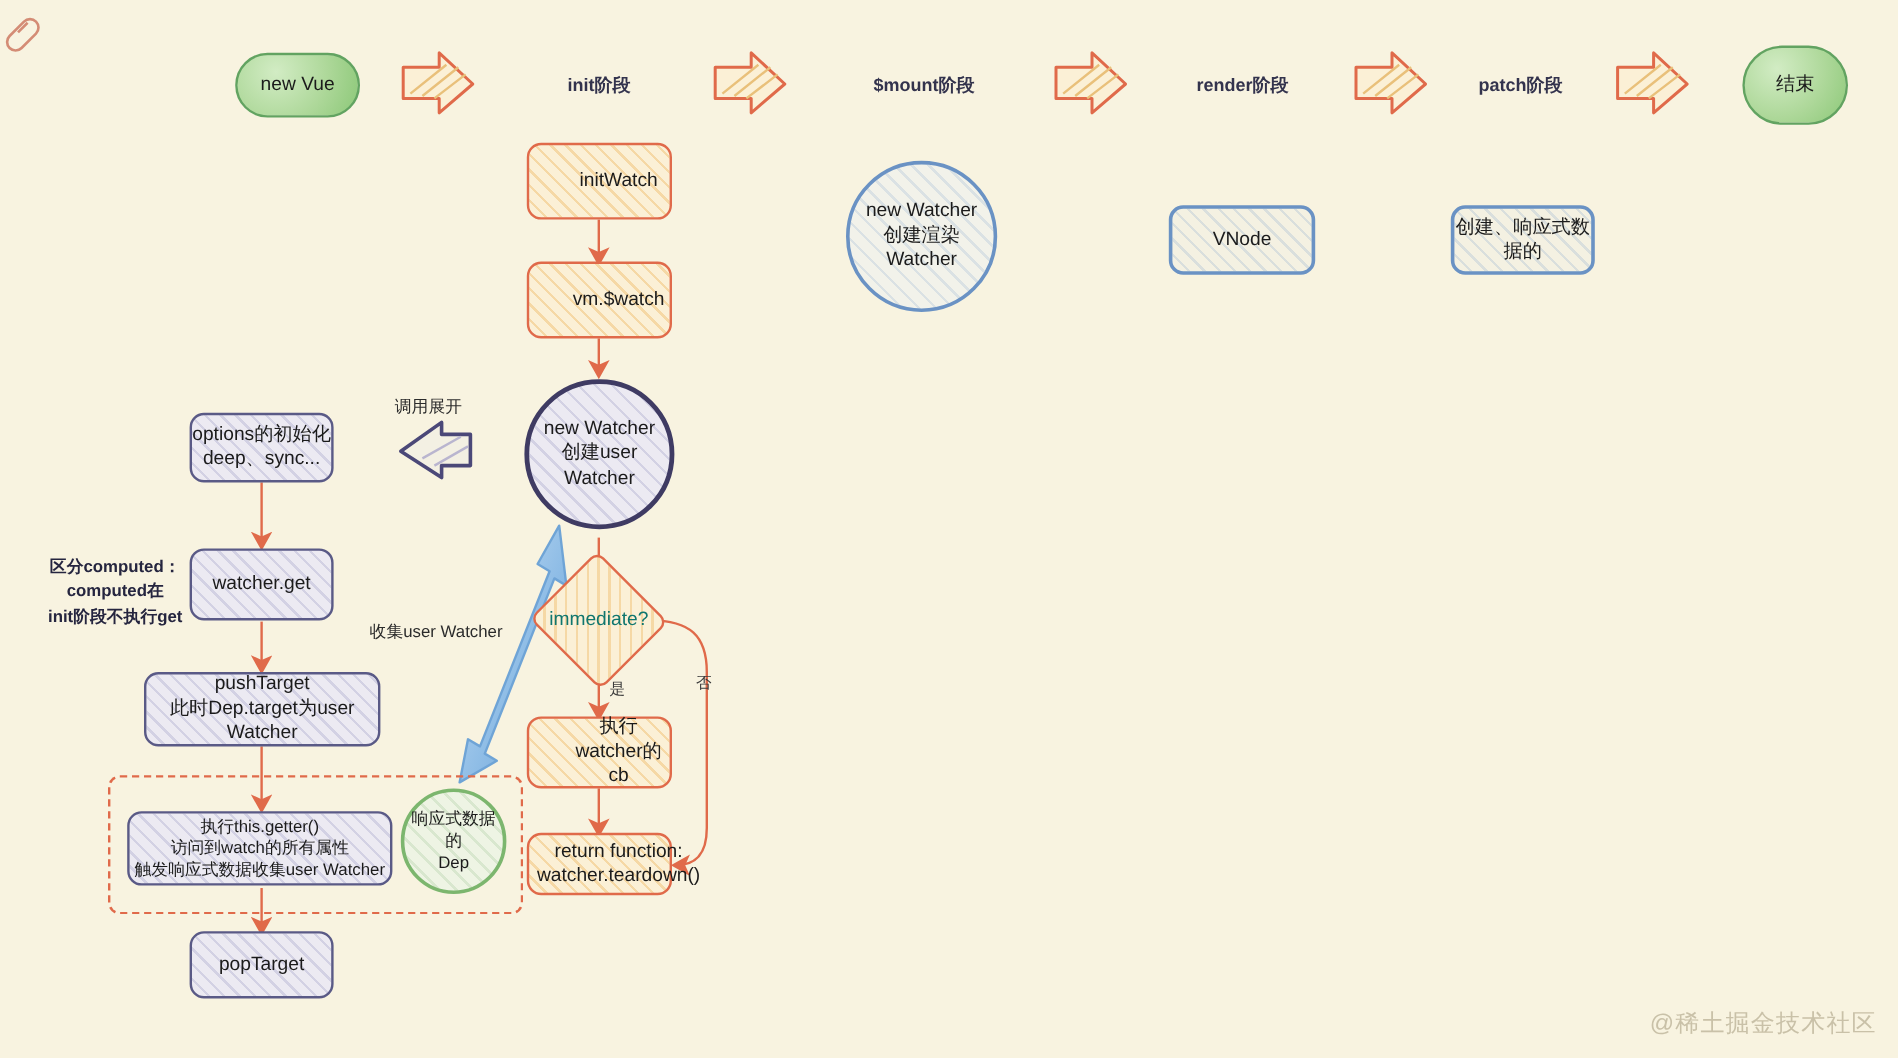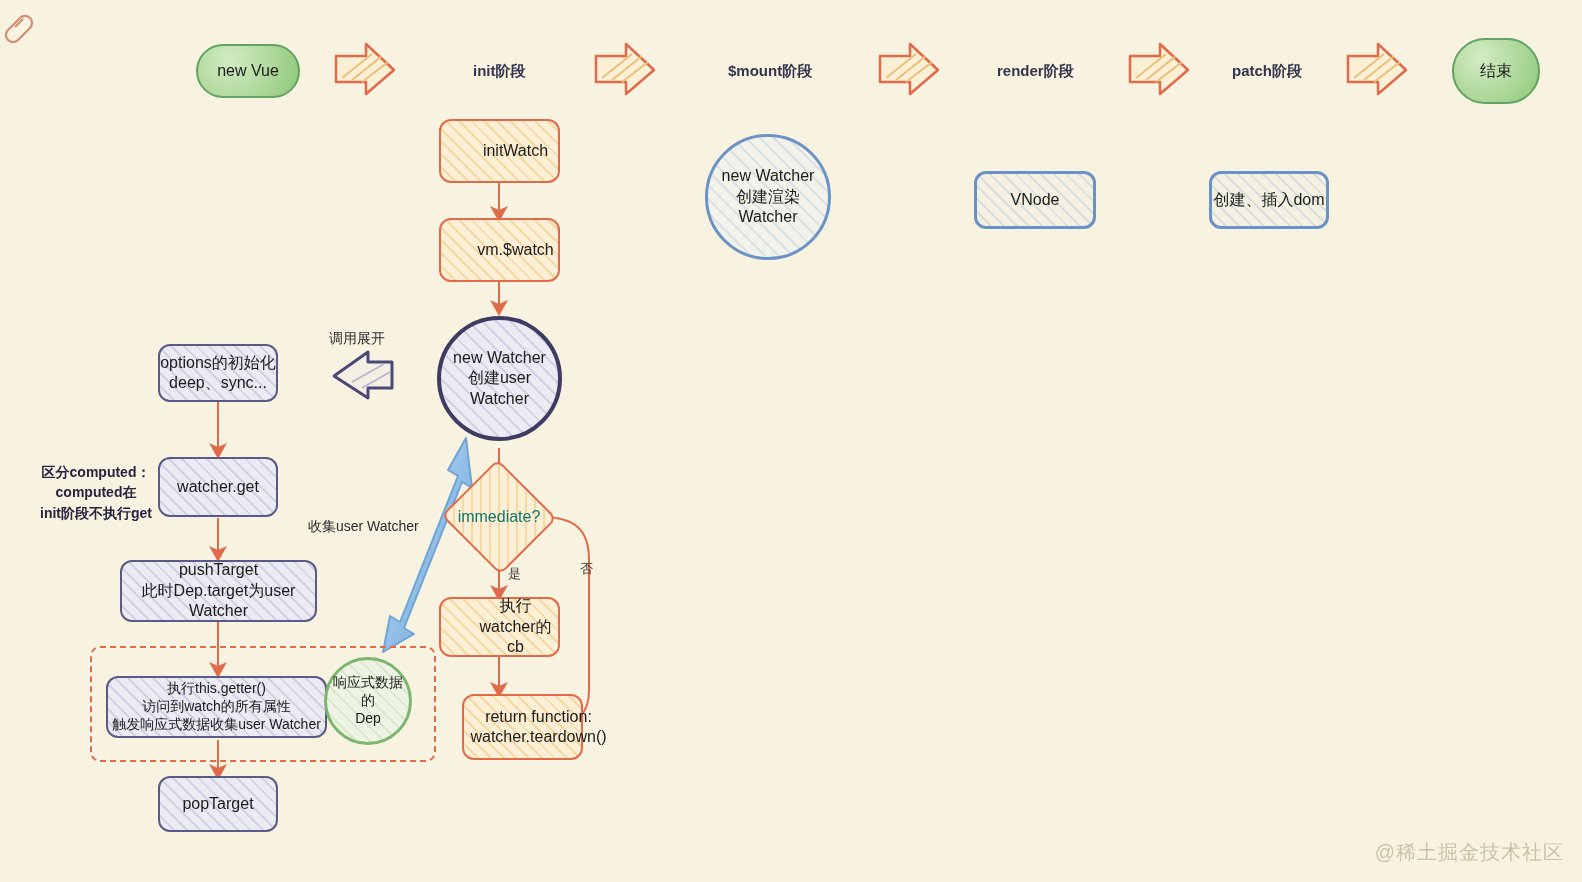--- a/index.html
+++ b/index.html
@@ -180,49 +180,49 @@
 <div class="diamond-wrap" style="left:457px;top:477px;width:84px;height:80px;">
   <div class="diamond-shape"></div>
   <div class="diamond-label">immediate?</div>
 </div>
 
 <div class="edge-label" style="left:508px;top:565px;">是</div>
 <div class="edge-label" style="left:580px;top:560px;">否</div>
 
 <div class="node box-orange" style="left:439px;top:597px;width:121px;height:60px;">执行watcher的cb</div>
 
-<div class="node box-orange" style="left:462px;top:694px;width:121px;height:66px;">return function:
+<div class="node box-orange" style="left:439px;top:694px;width:121px;height:52px;">return function:
 watcher.teardown()</div>
 
 <div class="node circle-blue" style="left:705px;top:134px;width:126px;height:126px;">new Watcher
 创建渲染 Watcher</div>
 
 <div class="node box-blue" style="left:974px;top:171px;width:122px;height:58px;">VNode</div>
 
-<div class="node box-blue" style="left:1209px;top:171px;width:120px;height:58px;">创建、插入dom</div>
+<div class="node box-blue" style="left:1209px;top:171px;width:120px;height:58px;">创建、响应式数据的</div>
 
 <div class="node box-purple" style="left:158px;top:344px;width:120px;height:58px;">options的初始化
 deep、sync...</div>
 
 <div class="annot-bold" style="left:22px;top:462px;width:148px;">区分computed：
 computed在
 init阶段不执行get</div>
 
 <div class="node box-purple" style="left:158px;top:457px;width:120px;height:60px;">watcher.get</div>
 
 <div class="node box-purple" style="left:120px;top:560px;width:197px;height:62px;">pushTarget
 此时Dep.target为user Watcher</div>
 
 <div class="dashed-group" style="left:90px;top:646px;width:342px;height:112px;"></div>
 
 <div class="node box-purple" style="left:106px;top:676px;width:221px;height:62px;font-size:14px;">执行this.getter()
 访问到watch的所有属性
 触发响应式数据收集user Watcher</div>
 
-<div class="node circle-green" style="left:324px;top:657px;width:88px;height:88px;font-size:14px;">响应式数据的
+<div class="node circle-green" style="left:334px;top:657px;width:88px;height:88px;font-size:14px;">响应式数据的
 Dep</div>
 
 <div class="node box-purple" style="left:158px;top:776px;width:120px;height:56px;">popTarget</div>
 
 <div class="annot" style="left:329px;top:330px;">调用展开</div>
 
 <div class="annot" style="left:308px;top:518px;">收集user Watcher</div>
 
 <div class="watermark">@稀土掘金技术社区</div>
 

